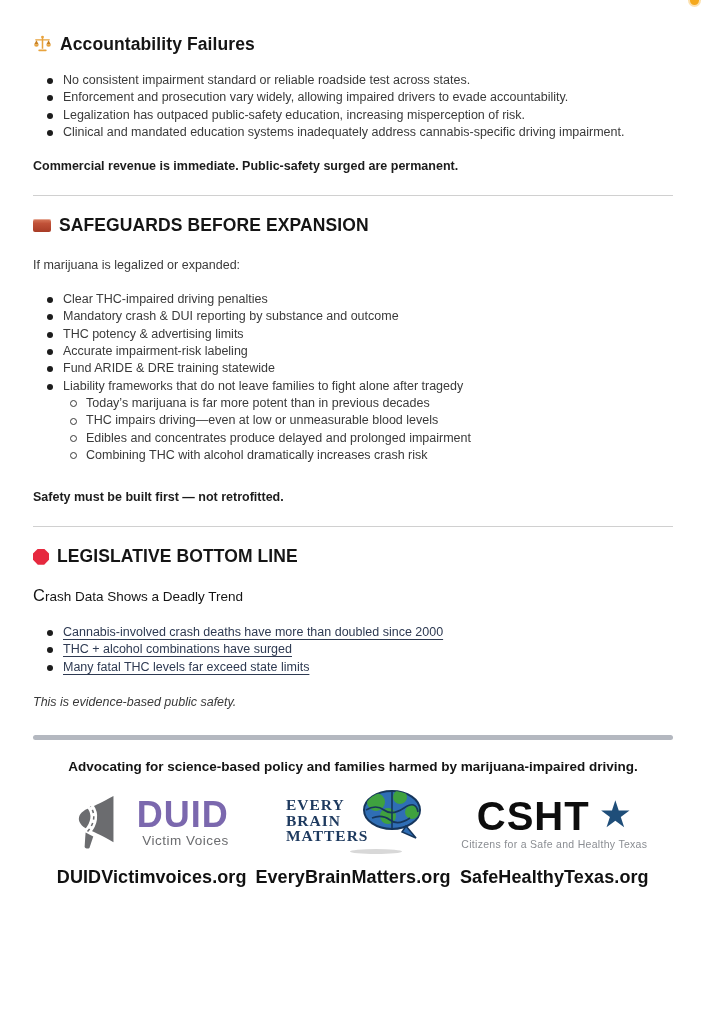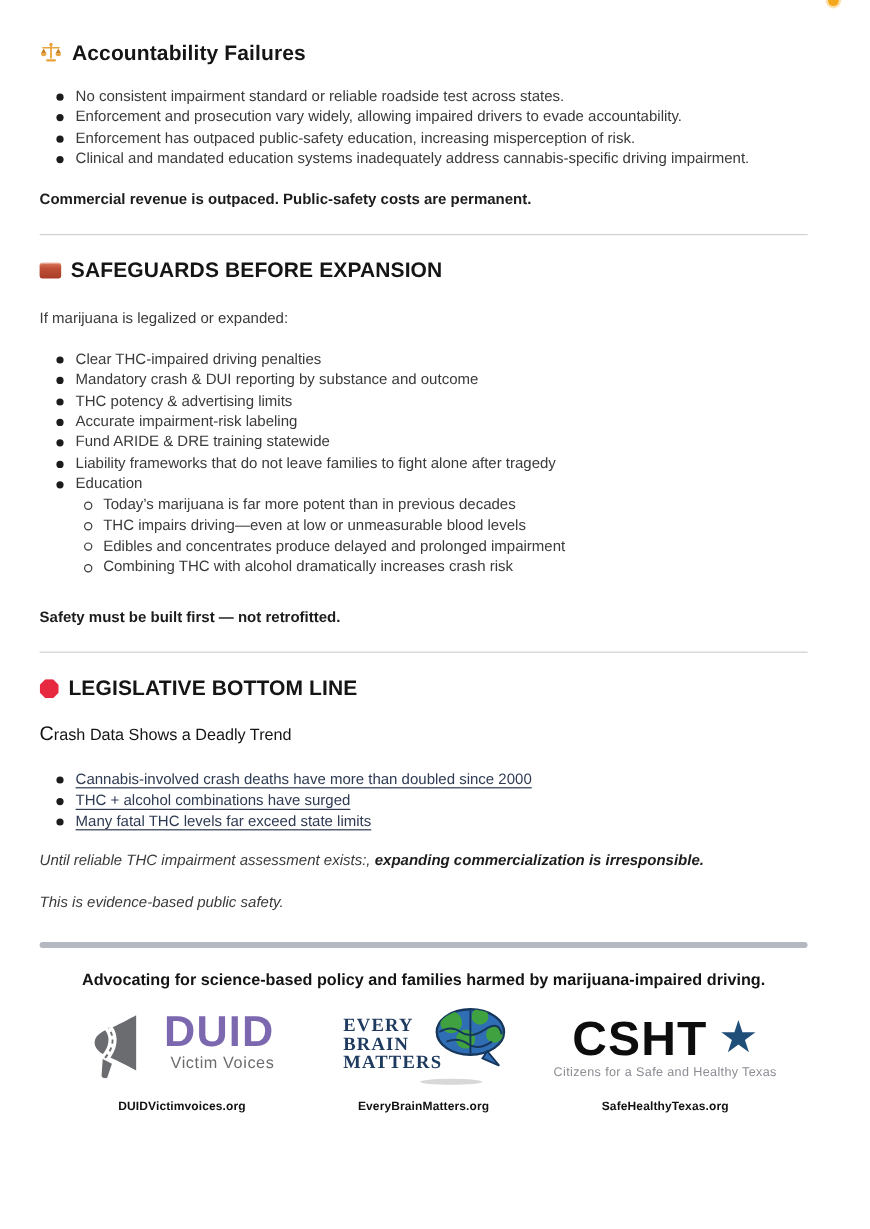--- a/index.html
+++ b/index.html
@@ -124,28 +124,28 @@
   }
   .logo-col {
     width: 220px;
     display: flex;
     flex-direction: column;
     align-items: center;
   }
   .logo-box { height: 72px; display: flex; align-items: center; justify-content: center; }
   .logo-url {
     margin-top: 8px;
-    font-size: 10px;
+    font-size: 18px;
     font-weight: bold;
     color: #111111;
     letter-spacing: 0.1px;
   }
 
   
-  .duid-wrap { display: flex; align-items: flex-start; gap: 12px; }
+  .duid-wrap { display: flex; align-items: center; gap: 12px; }
   .duid-text { display: flex; flex-direction: column; align-items: flex-start; }
   .duid-main {
     position: relative;
     font-size: 36px;
     line-height: 34px;
     font-weight: bold;
     color: #7b68ae;
     letter-spacing: 1px;
   }
   .duid-sun {
@@ -218,45 +218,44 @@
         <path d="M14 10 A2.4 2.4 0 0 0 18.8 10 Z" fill="#e8a33d"></path>
         <rect x="5.6" y="15.2" width="8.8" height="1.8" rx="0.9" fill="#e8a33d"></rect>
       </svg>
     </span>
     <span>Accountability Failures</span>
   </div>
 
   <ul class="blist" style="margin-top:17px;">
     <li><span>No consistent impairment standard or reliable roadside test across states.</span></li>
     <li><span>Enforcement and prosecution vary widely, allowing impaired drivers to evade accountability.</span></li>
-    <li><span>Enforcement has outpaced public-safety education, increasing misperception of risk.</span></li>
+    <li><span>Legalization has outpaced public-safety education, increasing misperception of risk.</span></li>
     <li><span>Clinical and mandated education systems inadequately address cannabis-specific driving impairment.</span></li>
   </ul>
 
-  <div class="bold-line" style="margin-top:17px;">Commercial revenue is outpaced. Public-safety costs are permanent.</div>
+  <div class="bold-line" style="margin-top:17px;">Commercial revenue is immediate. Public-safety surged are permanent.</div>
 
   <hr class="thin" style="margin-top:20px;">
 
   <div class="h-major" style="margin-top:19px;">
     <span class="hicon">
         <span class="brick-icon"></span>
       </span>
     <span>SAFEGUARDS BEFORE EXPANSION</span>
   </div>
 
   <div class="body-line" style="margin-top:21px;">If marijuana is legalized or expanded:</div>
 
   <ul class="blist" style="margin-top:17px;">
     <li><span>Clear THC-impaired driving penalties</span></li>
     <li><span>Mandatory crash &amp; DUI reporting by substance and outcome</span></li>
     <li><span>THC potency &amp; advertising limits</span></li>
     <li><span>Accurate impairment-risk labeling</span></li>
     <li><span>Fund ARIDE &amp; DRE training statewide</span></li>
     <li><span>Liability frameworks that do not leave families to fight alone after tragedy</span></li>
-    <li><span>Education</span></li>
   </ul>
   <ul class="sublist">
     <li><span>Today’s marijuana is far more potent than in previous decades</span></li>
     <li><span>THC impairs driving—even at low or unmeasurable blood levels</span></li>
     <li><span>Edibles and concentrates produce delayed and prolonged impairment</span></li>
     <li><span>Combining THC with alcohol dramatically increases crash risk</span></li>
   </ul>
 
   <div class="bold-line" style="margin-top:25px;">Safety must be built first — not retrofitted.</div>
 
@@ -270,23 +269,20 @@
   </div>
 
   <div class="crash-heading" style="margin-top:19px;">Crash Data Shows a Deadly Trend</div>
 
   <ul class="blist" style="margin-top:19px;">
     <li><a>Cannabis-involved crash deaths have more than doubled since 2000</a></li>
     <li><a>THC + alcohol combinations have surged</a></li>
     <li><a>Many fatal THC levels far exceed state limits</a></li>
   </ul>
 
-  <div class="italic-line" style="margin-top:16px;">
-    <em><span>Until reliable THC impairment assessment exists:, </span><strong>expanding commercialization is irresponsible.</strong></em>
-  </div>
 
   <div class="italic-line" style="margin-top:18px;">
     <em><span>This is evidence-based public safety.</span></em>
   </div>
 
   <div class="thick-divider" style="margin-top:24px;"></div>
 
   <div class="advocacy" style="margin-top:19px;">Advocating for science-based policy and families harmed by marijuana-impaired driving.</div>
 
   <div class="logo-row" style="margin-top:13px;">

